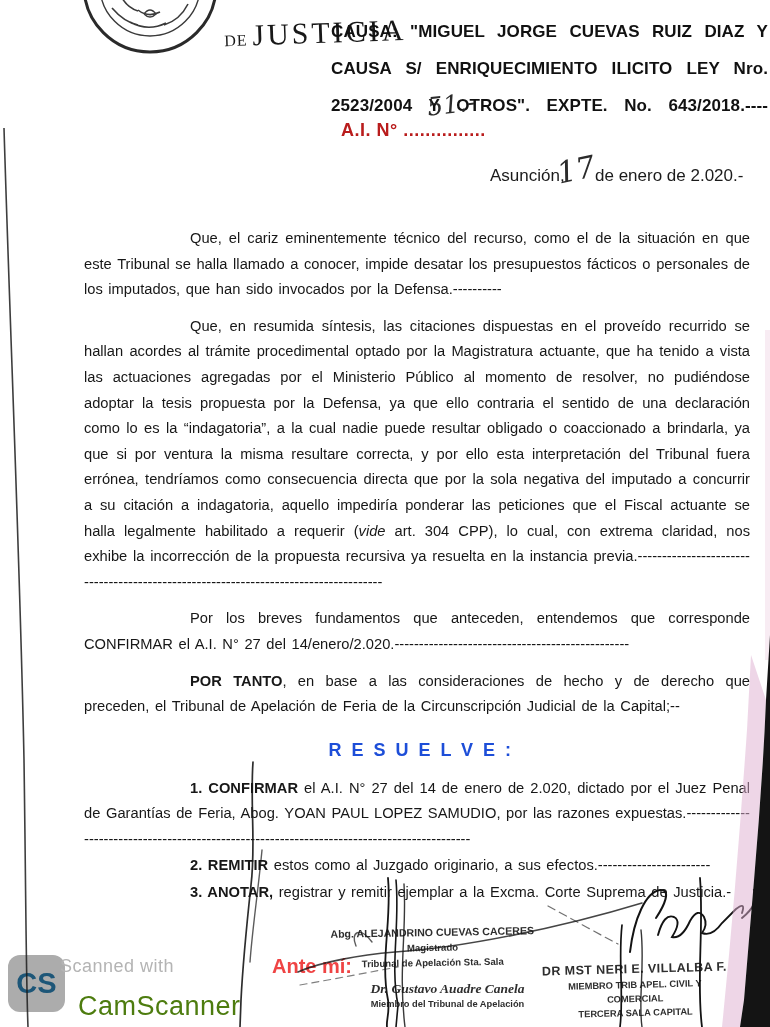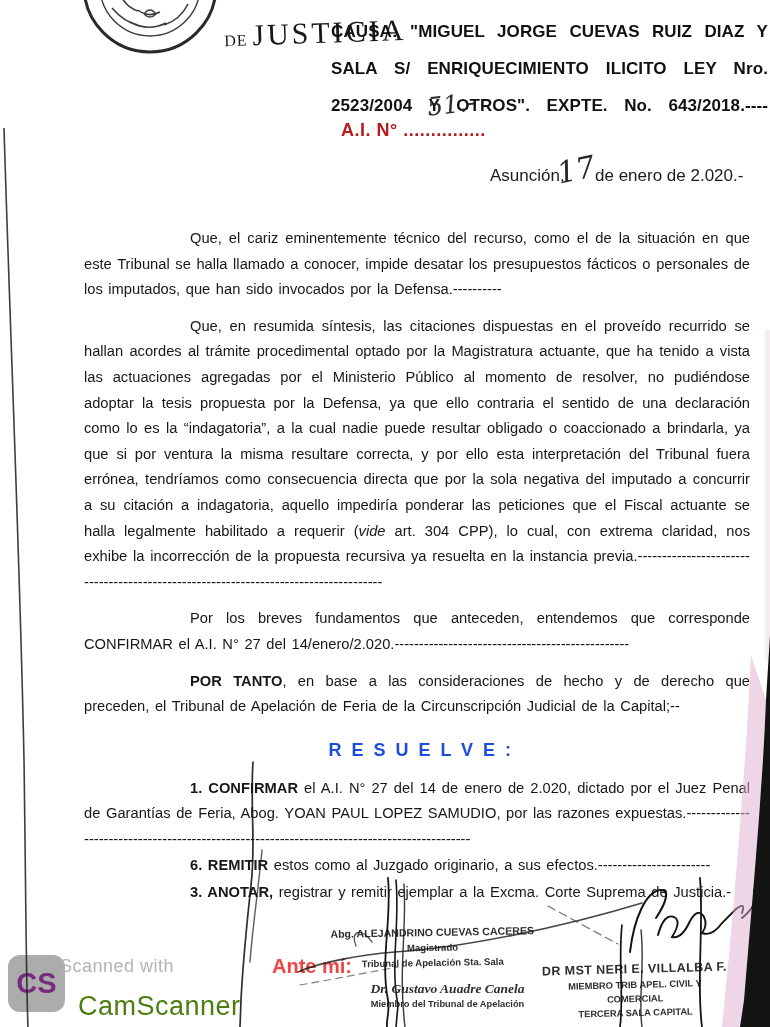--- a/index.html
+++ b/index.html
@@ -51,21 +51,21 @@
   .stamp-gust .l1{font-family:"Liberation Serif",serif;font-style:italic;font-weight:bold;font-size:13.5px;line-height:16px;}
   .stamp-gust .l2{font-weight:bold;font-size:9.3px;line-height:14px;}
   .stamp-vill{left:540px;top:961px;width:190px;transform:rotate(-1.5deg);}
   .stamp-vill .l1{font-weight:bold;font-size:12.5px;line-height:17px;letter-spacing:.4px;}
   .stamp-vill .l2,.stamp-vill .l3{font-weight:bold;font-size:9.3px;line-height:14px;}
   
   .wm{position:absolute;z-index:1;}
   .wm-logo{
     left:8px;top:955px;width:57px;height:57px;background:#a6a6a6;border-radius:12px;
     display:flex;align-items:center;justify-content:center;
-    color:#701a75;font-weight:bold;font-size:29px;opacity:.93;
+    color:#0c4a6e;font-weight:bold;font-size:29px;opacity:.93;
   }
   .wm-t1{left:60px;top:956px;font-size:18px;color:#b4b4b4;letter-spacing:.5px;}
   .wm-t2{left:78px;top:991px;font-size:27px;color:#4d7c0f;letter-spacing:.5px;}
   
   .artifacts{position:absolute;left:0;top:0;z-index:4;pointer-events:none;}
 </style>
 </head>
 <body>
 
 <div class="page">
@@ -80,38 +80,38 @@
     <path d="M40,8 q12,14 26,17 M116,4 q-8,16 -24,21 M58,22 q18,10 36,1 M66,10 q10,8 22,2 M50,-2 q6,10 16,13" fill="none" stroke="#3a3a3a" stroke-width="1.6"></path>
     <path d="M72,14 q6,-8 12,0 q-6,6 -12,0" fill="none" stroke="#3a3a3a" stroke-width="1.4"></path>
   </svg>
   <div class="seal-caption">
     <span class="de">DE</span>
     <span class="justicia">JUSTICIA</span>
   </div>
 
   <div class="causa">
     <div class="cline">CAUSA: "MIGUEL JORGE CUEVAS RUIZ DIAZ Y</div>
-    <div class="cline">SALA S/ ENRIQUECIMIENTO ILICITO LEY Nro.</div>
+    <div class="cline">CAUSA S/ ENRIQUECIMIENTO ILICITO LEY Nro.</div>
     <div class="cline">2523/2004 Y OTROS". EXPTE. No. 643/2018.----</div>
   </div>
 
   <div class="ai-line">A.I. N° ...............</div>
   <div class="hand ai-num">51.-</div>
   <div class="date-city">Asunción,</div>
   <div class="hand date-day">17</div>
   <div class="date-rest">de enero de 2.020.-</div>
 
   <div class="body-text">
     <p>Que, el cariz eminentemente técnico del recurso, como el de la situación en que este Tribunal se halla llamado a conocer, impide desatar los presupuestos fácticos o personales de los imputados, que han sido invocados por la Defensa.----------</p>
     <p><span>Que, en resumida síntesis, las citaciones dispuestas en el proveído recurrido se hallan acordes al trámite procedimental optado por la Magistratura actuante, que ha tenido a vista las actuaciones agregadas por el Ministerio Público al momento de resolver, no pudiéndose adoptar la tesis propuesta por la Defensa, ya que ello contraria el sentido de una declaración como lo es la “indagatoria”, a la cual nadie puede resultar obligado o coaccionado a brindarla, ya que si por ventura la misma resultare correcta, y por ello esta interpretación del Tribunal fuera errónea, tendríamos como consecuencia directa que por la sola negativa del imputado a concurrir a su citación a indagatoria, aquello impediría ponderar las peticiones que el Fiscal actuante se halla legalmente habilitado a requerir (</span><span class="it">vide</span><span> art. 304 CPP), lo cual, con extrema claridad, nos exhibe la incorrección de la propuesta recursiva ya resuelta en la instancia previa.------------------------------------------------------------------------------------</span></p>
     <p>Por los breves fundamentos que anteceden, entendemos que corresponde CONFIRMAR el A.I. N° 27 del 14/enero/2.020.------------------------------------------------</p>
     <p><span class="b">POR TANTO</span><span>, en base a las consideraciones de hecho y de derecho que preceden, el Tribunal de Apelación de Feria de la Circunscripción Judicial de la Capital;--</span></p>
     <div class="resuelve">R E S U E L V E :</div>
     <p class="no-gap"><span class="b">1. CONFIRMAR</span><span> el A.I. N° 27 del 14 de enero de 2.020, dictado por el Juez Penal de Garantías de Feria, Abog. YOAN PAUL LOPEZ SAMUDIO, por las razones expuestas.--------------------------------------------------------------------------------------------</span></p>
-    <p class="no-gap"><span class="b">6. REMITIR</span><span> estos como al Juzgado originario, a sus efectos.-----------------------</span></p>
+    <p class="no-gap"><span class="b">2. REMITIR</span><span> estos como al Juzgado originario, a sus efectos.-----------------------</span></p>
     <p class="no-gap"><span class="b">3. ANOTAR,</span><span> registrar y remitir ejemplar a la Excma. Corte Suprema de Justicia.-</span></p>
   </div>
 
   <div class="ante-mi">Ante mí:</div>
   <div class="stamp stamp-alej">
     <div class="l1">Abg. ALEJANDRINO CUEVAS CACERES</div>
     <div class="l2">Magistrado</div>
     <div class="l3">Tribunal de Apelación Sta. Sala</div>
   </div>
   <div class="stamp stamp-gust">

